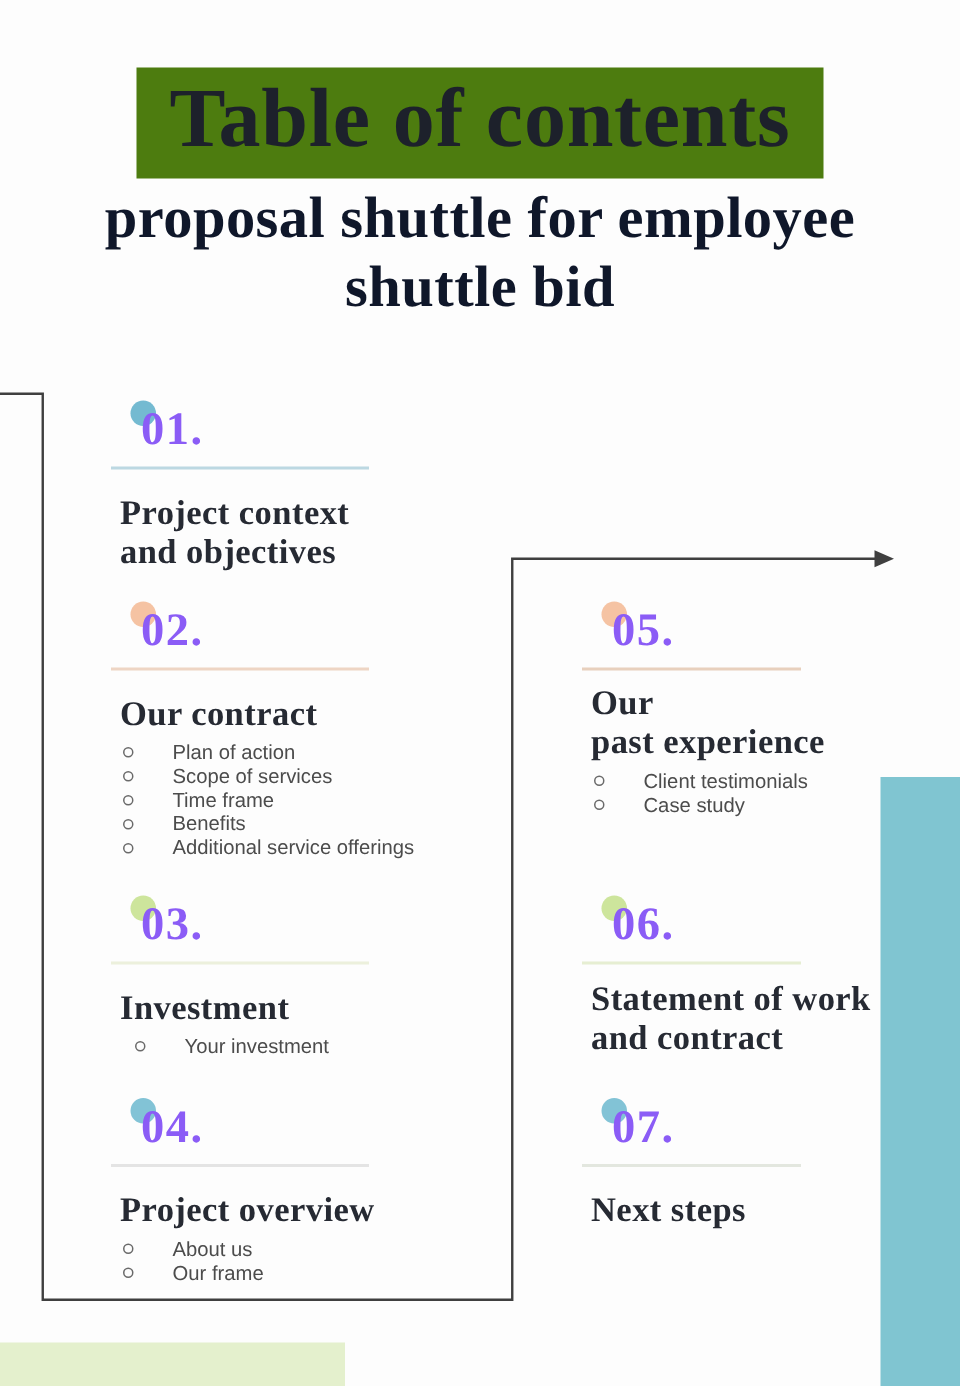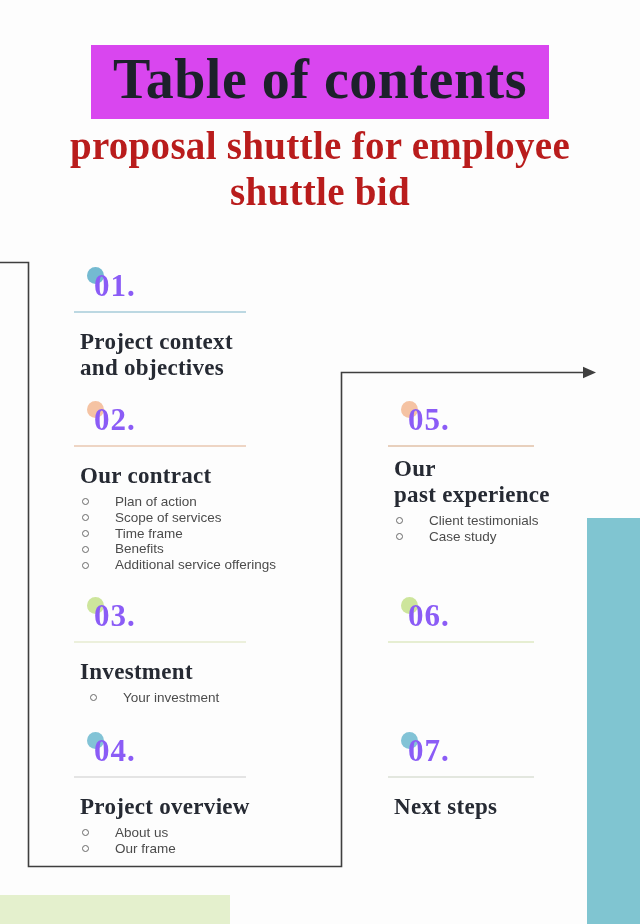--- a/index.html
+++ b/index.html
@@ -26,21 +26,21 @@
     line-height: 1.1;
     font-weight: 700;
     color: #1d212b;
     letter-spacing: 0.5px;
   }
   .subtitle {
     margin: 4px auto 0 auto;
     font-size: 39px;
     line-height: 1.18;
     font-weight: 700;
-    color: #b91c1c;
+    color: #0f172a;
     white-space: pre-line;
     letter-spacing: 0.3px;
   }
 
   
   .connector-svg { position: absolute; left: 0; top: 0; pointer-events: none; }
   .teal-rect   { position: absolute; left: 587px; top: 518px; width: 53px; height: 406px; }
   .green-rect  { position: absolute; left: 0;     top: 895px; width: 230px; height: 29px; }
 
   
@@ -86,21 +86,21 @@
 
   <svg class="connector-svg" width="640" height="924" viewBox="0 0 640 924">
     <path d="M0 262.5 H28.5 V866.5 H341.5 V372.5 H584" fill="none" stroke-width="1.6" stroke="#3f3f3f"></path>
     <path d="M583 366.8 L596 372.5 L583 378.2 Z" fill="#3f3f3f"></path>
   </svg>
 
   <div class="teal-rect" style="background-color: rgb(128, 197, 209);"></div>
   <div class="green-rect" style="background-color: rgb(228, 240, 205);"></div>
 
   <div class="header">
-    <div class="title-highlight" style="background-color: #d946ef;">
+    <div class="title-highlight" style="background-color: #4d7c0f;">
       <h1 class="page-title">Table of contents</h1>
     </div>
     <div class="subtitle">proposal shuttle for employee
 shuttle bid</div>
   </div>
 
   <section class="toc-section col-left" style="top:268px">
     <div class="num-row">
       <span class="dot" style="background-color: rgb(116, 186, 209);"></span>
       <span class="num">01.</span>
@@ -194,20 +194,22 @@
         </li>
     </ul>
   </section>
 
   <section class="toc-section col-right" style="top:598px">
     <div class="num-row">
       <span class="dot" style="background-color: rgb(205, 229, 156);"></span>
       <span class="num">06.</span>
     </div>
     <div class="divider" style="background-color: rgb(230, 238, 210);"></div>
+    <h2 class="heading" style="margin-top:10px">Statement of work
+and contract</h2>
   </section>
 
   <section class="toc-section col-right" style="top:733px">
     <div class="num-row">
       <span class="dot" style="background-color: rgb(130, 195, 214);"></span>
       <span class="num">07.</span>
     </div>
     <div class="divider" style="background-color: rgb(227, 231, 223);"></div>
     <h2 class="heading">Next steps</h2>
   </section>

